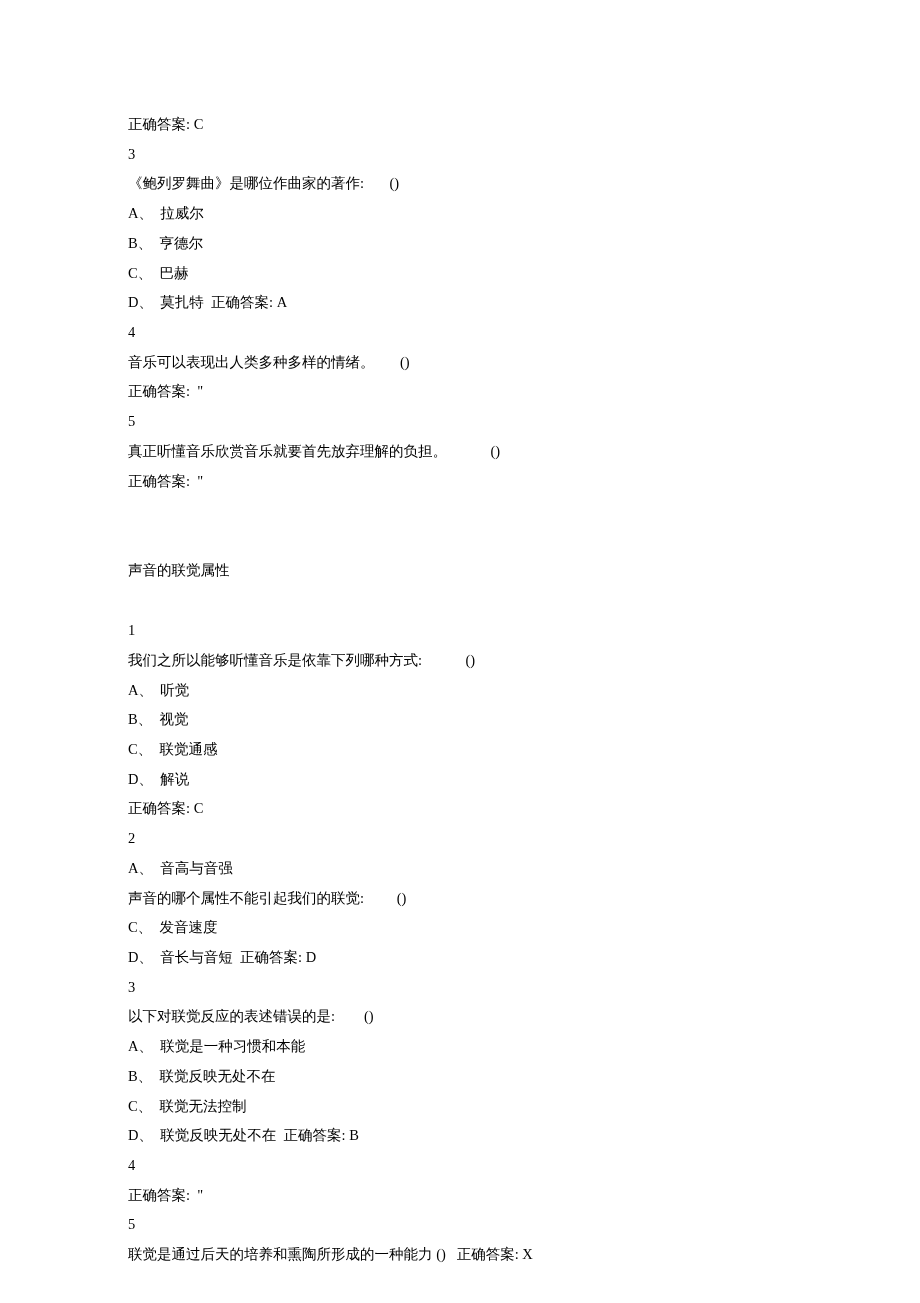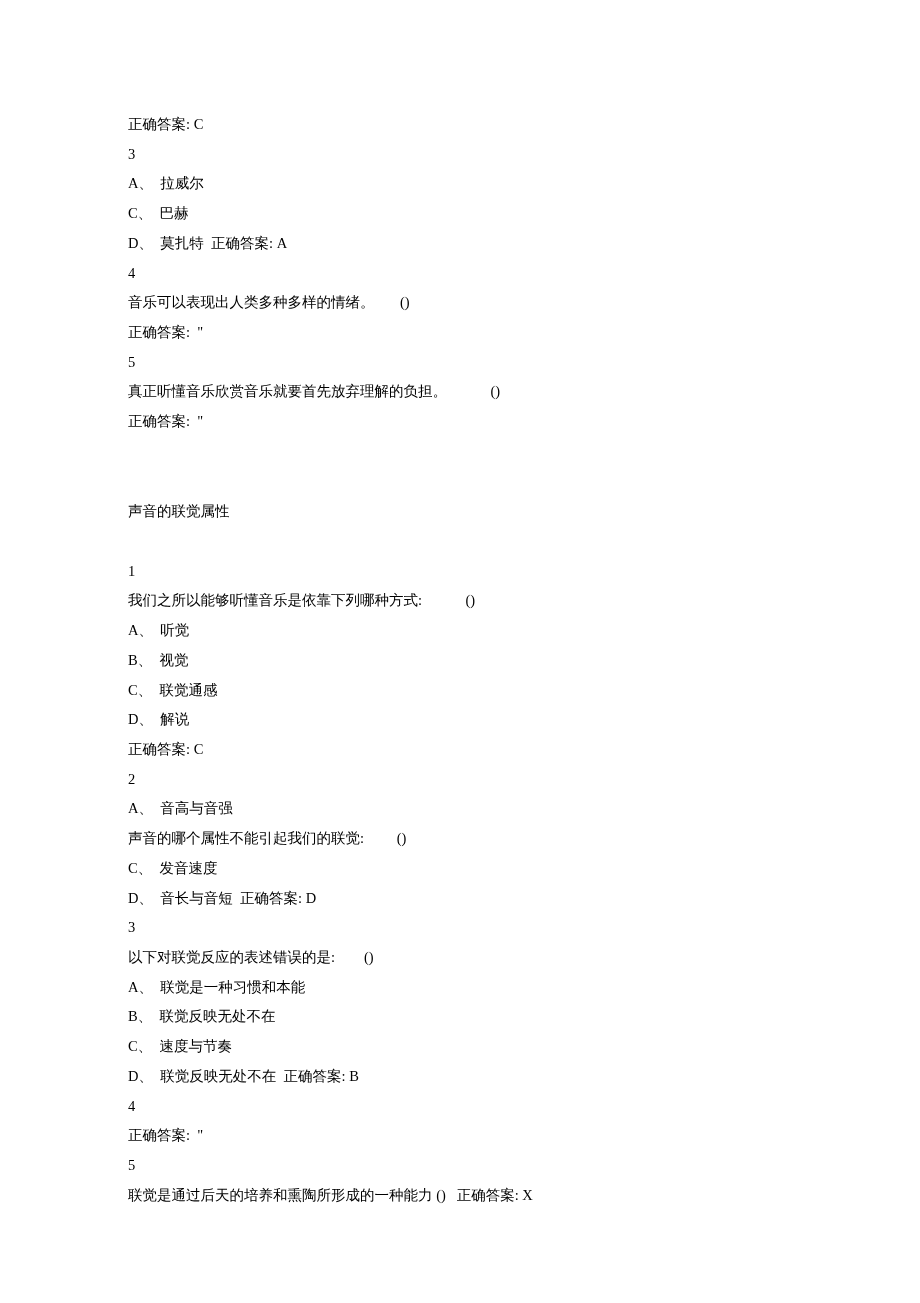--- a/index.html
+++ b/index.html
@@ -26,21 +26,23 @@
     height: 30px;
   }
 </style>
 </head>
 <body>
 
 <div class="page">
 
   <div class="line">正确答案: C</div>
   <div class="line">3</div>
+  <div class="line">《鲍列罗舞曲》是哪位作曲家的著作:       ()</div>
   <div class="line">A、  拉威尔</div>
+  <div class="line">B、  亨德尔</div>
   <div class="line">C、  巴赫</div>
   <div class="line">D、  莫扎特  正确答案: A</div>
   <div class="line">4</div>
   <div class="line">音乐可以表现出人类多种多样的情绪。       ()</div>
   <div class="line">正确答案:  "</div>
   <div class="line">5</div>
   <div class="line">真正听懂音乐欣赏音乐就要首先放弃理解的负担。            ()</div>
   <div class="line">正确答案:  "</div>
 
   <div class="section-gap"></div>
@@ -59,20 +61,20 @@
   <div class="line">正确答案: C</div>
   <div class="line">2</div>
   <div class="line">A、  音高与音强</div>
   <div class="line">声音的哪个属性不能引起我们的联觉:         ()</div>
   <div class="line">C、  发音速度</div>
   <div class="line">D、  音长与音短  正确答案: D</div>
   <div class="line">3</div>
   <div class="line">以下对联觉反应的表述错误的是:        ()</div>
   <div class="line">A、  联觉是一种习惯和本能</div>
   <div class="line">B、  联觉反映无处不在</div>
-  <div class="line">C、  速度与节奏</div>
+  <div class="line">C、  联觉无法控制</div>
   <div class="line">D、  联觉反映无处不在  正确答案: B</div>
   <div class="line">4</div>
   <div class="line">正确答案:  "</div>
   <div class="line">5</div>
   <div class="line">联觉是通过后天的培养和熏陶所形成的一种能力 ()   正确答案: X</div>
 
 </div>
 
 </body></html>

